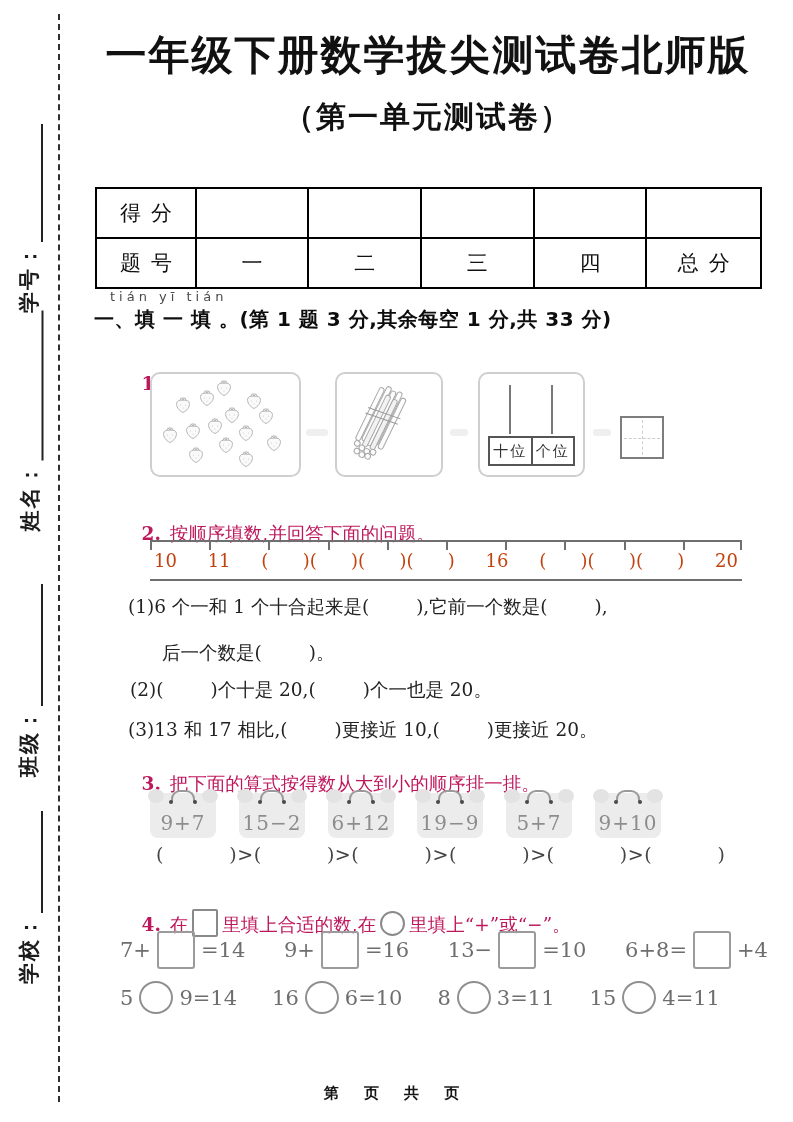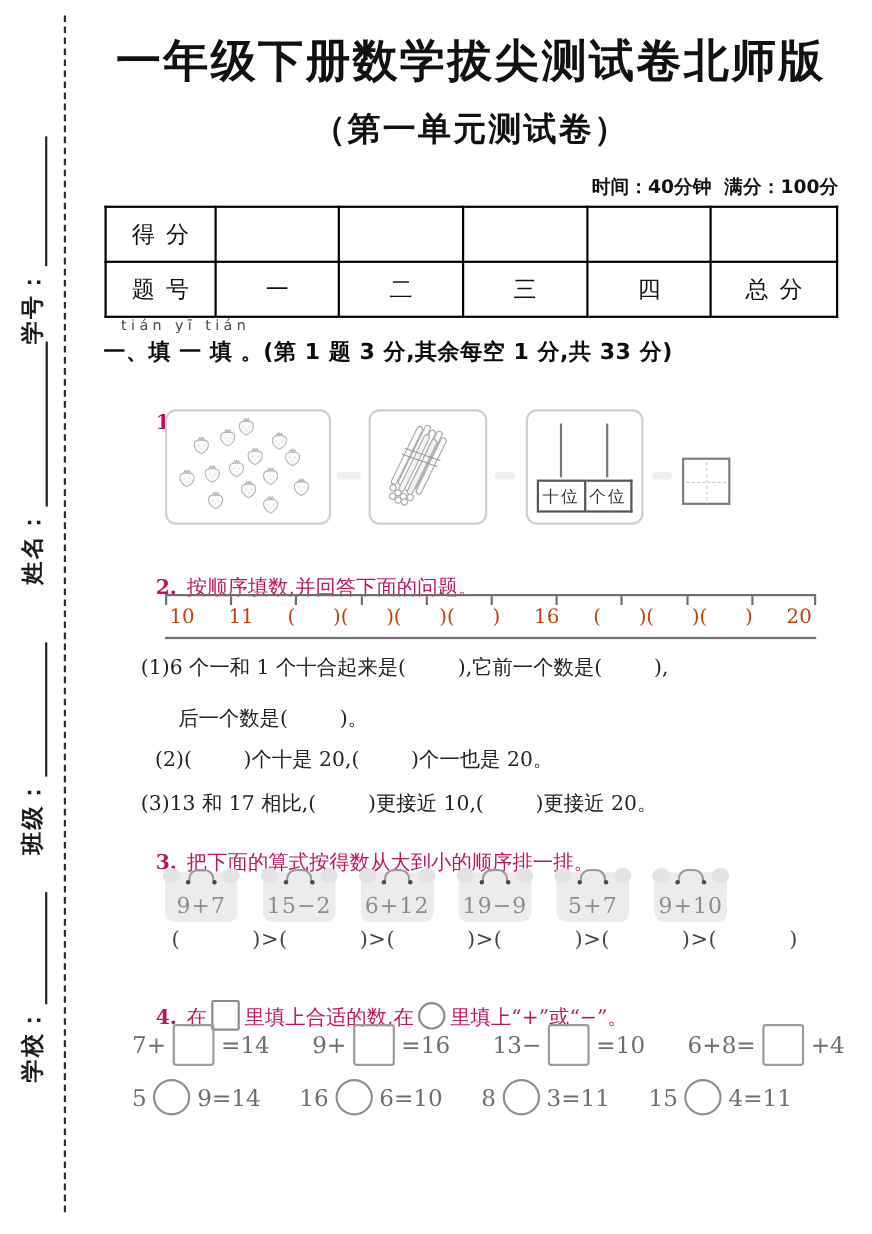--- a/index.html
+++ b/index.html
@@ -114,21 +114,20 @@
     <span>班级：</span>
       <span class="sf-line" style="width:122px;"></span>
   </div>
   <div class="side-field" style="width:196px;left:-68px;top:873px;">
     <span>学校：</span>
       <span class="sf-line" style="width:102px;"></span>
   </div>
 
   <div class="title">一年级下册数学拔尖测试卷北师版</div>
   <div class="subtitle">（第一单元测试卷）</div>
-  <div class="meta">时间：40分钟  满分：100分</div>
 
   <table class="score">
     <colgroup>
         <col style="width:100px">
         <col style="width:113px">
         <col style="width:113px">
         <col style="width:113px">
         <col style="width:113px">
         <col style="width:115px">
       </colgroup>
@@ -251,21 +250,21 @@
       <span>11</span>
       <span>(      )(      )(      )(      )</span>
       <span>16</span>
       <span>(      )(      )(      )</span>
       <span>20</span>
     </div>
   </div>
 
   <div class="sub-line" style="left:128px;top:594px;">(1)6 个一和 1 个十合起来是(        ),它前一个数是(        ),</div>
   <div class="sub-line" style="left:162px;top:640px;">后一个数是(        )。</div>
-  <div class="sub-line" style="left:141px;top:677px;">(2)(        )个十是 20,(        )个一也是 20。</div>
+  <div class="sub-line" style="left:130px;top:677px;">(2)(        )个十是 20,(        )个一也是 20。</div>
   <div class="sub-line" style="left:128px;top:717px;">(3)13 和 17 相比,(        )更接近 10,(        )更接近 20。</div>
 
   <div class="q-line" style="top:750px;">
     <span class="q-num">3.</span><span>把下面的算式按得数从大到小的顺序排一排。</span>
   </div>
 
   <div class="bags">
     <div class="bag">
         <div class="handle"></div>
         <div class="expr">9+7</div>
@@ -305,14 +304,15 @@
     <div class="eq"><span>6+8=</span><span class="eq-box"></span><span>+4</span></div>
   </div>
 
   <div class="eqrow" style="left:120px;top:981px;width:600px;">
     <div class="eq"><span>5</span><span class="eq-circle"></span><span>9=14</span></div>
     <div class="eq"><span>16</span><span class="eq-circle"></span><span>6=10</span></div>
     <div class="eq"><span>8</span><span class="eq-circle"></span><span>3=11</span></div>
     <div class="eq"><span>15</span><span class="eq-circle"></span><span>4=11</span></div>
   </div>
 
+  <div class="footer">第 页 共 页</div>
 
 </div>
 
 </body></html>

